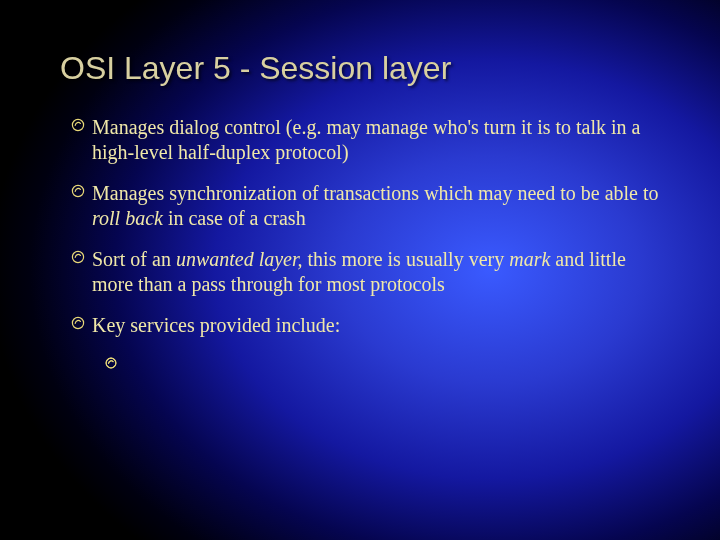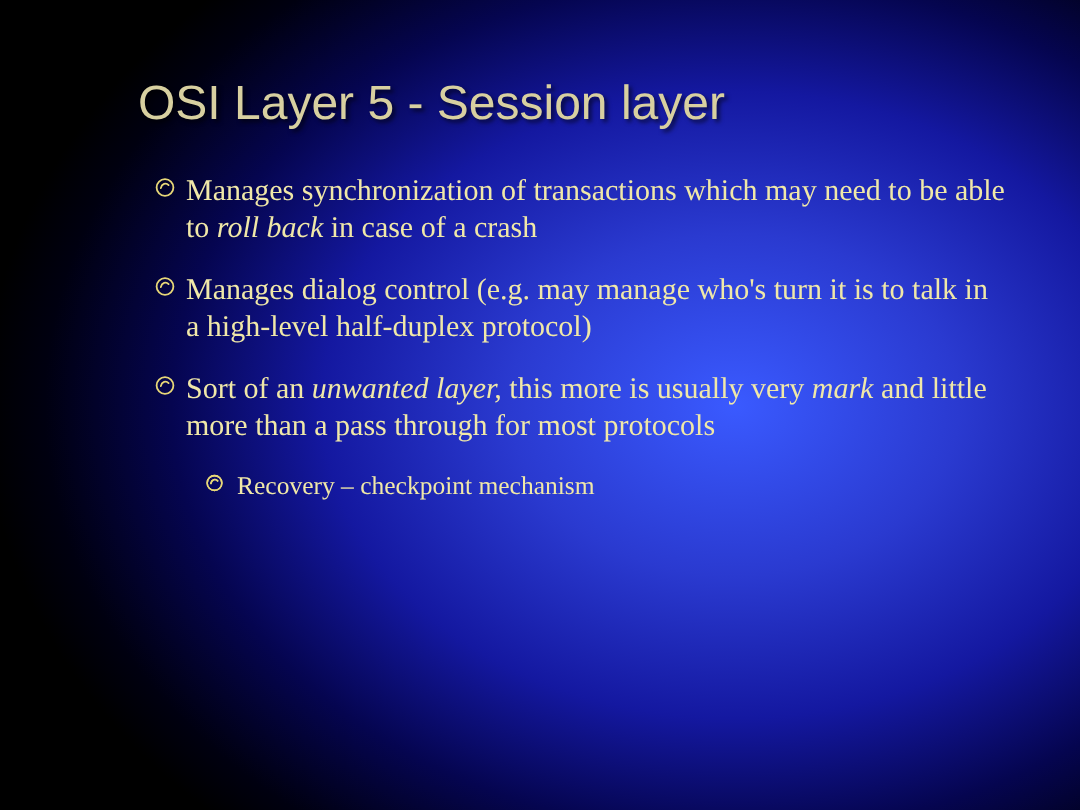--- a/index.html
+++ b/index.html
@@ -15,21 +15,21 @@
     height: 540px;
     background: radial-gradient(ellipse 500px 380px at 68% 50%,
                 #3a5aff 0%,
                 #2a3ad0 30%,
                 #1418a0 55%,
                 #050550 75%,
                 #000010 92%,
                 #000000 100%);
     position: relative;
     box-sizing: border-box;
-    padding: 50px 50px 30px 92px;
+    padding: 50px 50px 30px 60px;
     color: #f0e8a0;
   }
   .title {
     font-family: Arial, Helvetica, sans-serif;
     font-size: 32px;
     color: #d8d0a0;
     text-shadow: 2px 2px 3px rgba(0,0,0,0.6);
     margin-bottom: 28px;
     font-weight: normal;
   }
@@ -79,39 +79,45 @@
 <body>
 
 <div class="slide">
   <div class="title">OSI Layer 5 - Session layer</div>
   <div class="bullets" id="bullets-mount">
       <div class="bullet-l1"><span class="icon">
           <svg viewBox="0 0 20 20">
             <circle cx="10" cy="10" r="7" fill="none" stroke="#e8d878" stroke-width="1.5"></circle>
             <path d="M6.5 10.5 A4 5 0 0 1 13 8" fill="none" stroke="#e8d878" stroke-width="1.5" stroke-linecap="round"></path>
           </svg>
+        </span><span><span class="run">Manages dialog control (e.g. may manage who's turn it is to talk in a high-level half-duplex protocol)</span></span></div>
+      <div class="bullet-l1"><span class="icon">
+          <svg viewBox="0 0 20 20">
+            <circle cx="10" cy="10" r="7" fill="none" stroke="#e8d878" stroke-width="1.5"></circle>
+            <path d="M6.5 10.5 A4 5 0 0 1 13 8" fill="none" stroke="#e8d878" stroke-width="1.5" stroke-linecap="round"></path>
+          </svg>
         </span><span><span class="run">Manages synchronization of transactions which may need to be able to </span><span class="run italic">roll back</span><span class="run"> in case of a crash</span></span></div>
       <div class="bullet-l1"><span class="icon">
           <svg viewBox="0 0 20 20">
             <circle cx="10" cy="10" r="7" fill="none" stroke="#e8d878" stroke-width="1.5"></circle>
             <path d="M6.5 10.5 A4 5 0 0 1 13 8" fill="none" stroke="#e8d878" stroke-width="1.5" stroke-linecap="round"></path>
           </svg>
-        </span><span><span class="run">Manages dialog control (e.g. may manage who's turn it is to talk in a high-level half-duplex protocol)</span></span></div>
+        </span><span><span class="run">Sort of an </span><span class="run italic">unwanted layer,</span><span class="run"> this more is usually very </span><span class="run italic">mark</span><span class="run"> and little more than a pass through for most protocols</span></span></div>
       <div class="bullet-l1"><span class="icon">
           <svg viewBox="0 0 20 20">
             <circle cx="10" cy="10" r="7" fill="none" stroke="#e8d878" stroke-width="1.5"></circle>
             <path d="M6.5 10.5 A4 5 0 0 1 13 8" fill="none" stroke="#e8d878" stroke-width="1.5" stroke-linecap="round"></path>
           </svg>
-        </span><span><span class="run">Sort of an </span><span class="run italic">unwanted layer,</span><span class="run"> this more is usually very </span><span class="run italic">mark</span><span class="run"> and little more than a pass through for most protocols</span></span></div>
+        </span><span><span class="run">Key services provided include:</span></span></div>
       <div class="bullet-l2"><span class="icon">
           <svg viewBox="0 0 20 20">
             <circle cx="10" cy="10" r="7" fill="none" stroke="#e8d878" stroke-width="1.5"></circle>
             <path d="M6.5 10.5 A4 5 0 0 1 13 8" fill="none" stroke="#e8d878" stroke-width="1.5" stroke-linecap="round"></path>
           </svg>
         </span></div>
       <div class="bullet-l2"><span class="icon">
           <svg viewBox="0 0 20 20">
             <circle cx="10" cy="10" r="7" fill="none" stroke="#e8d878" stroke-width="1.5"></circle>
             <path d="M6.5 10.5 A4 5 0 0 1 13 8" fill="none" stroke="#e8d878" stroke-width="1.5" stroke-linecap="round"></path>
           </svg>
-        </span><span><span class="run">Recovery – checkpoint mechanism</span></span></div>
+        </span></div>
     </div>
 </div>
 
 </body></html>

